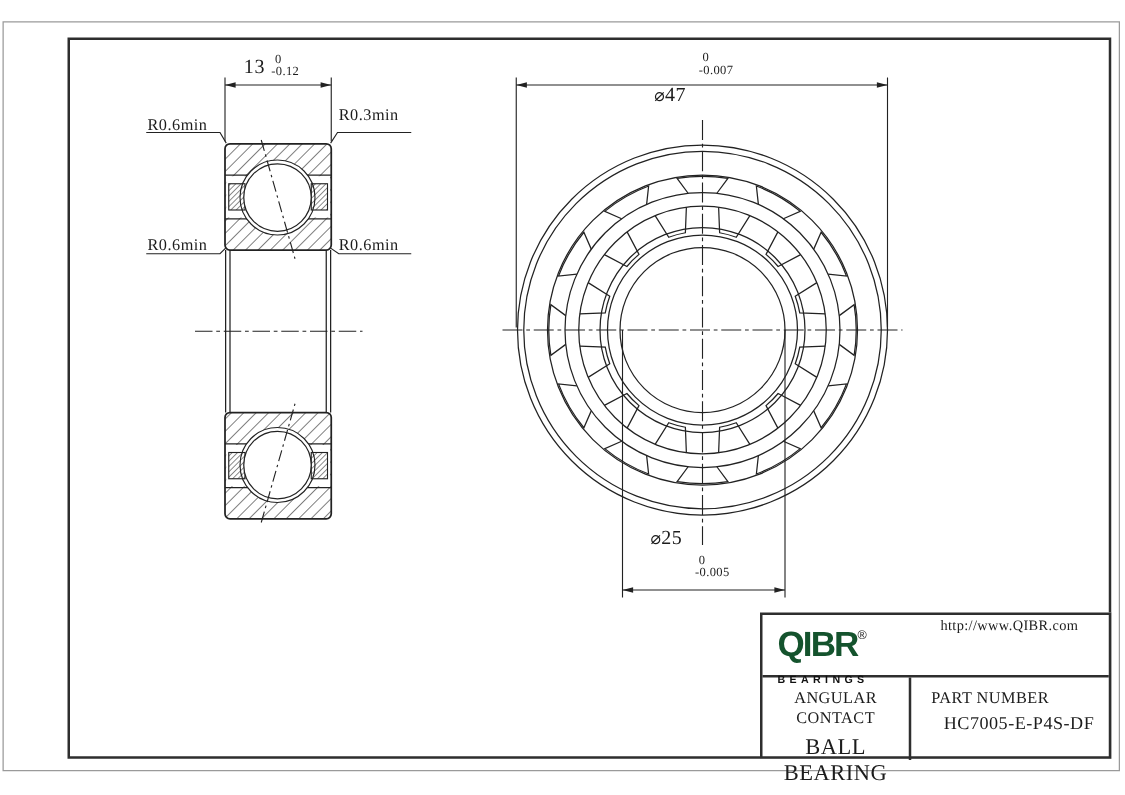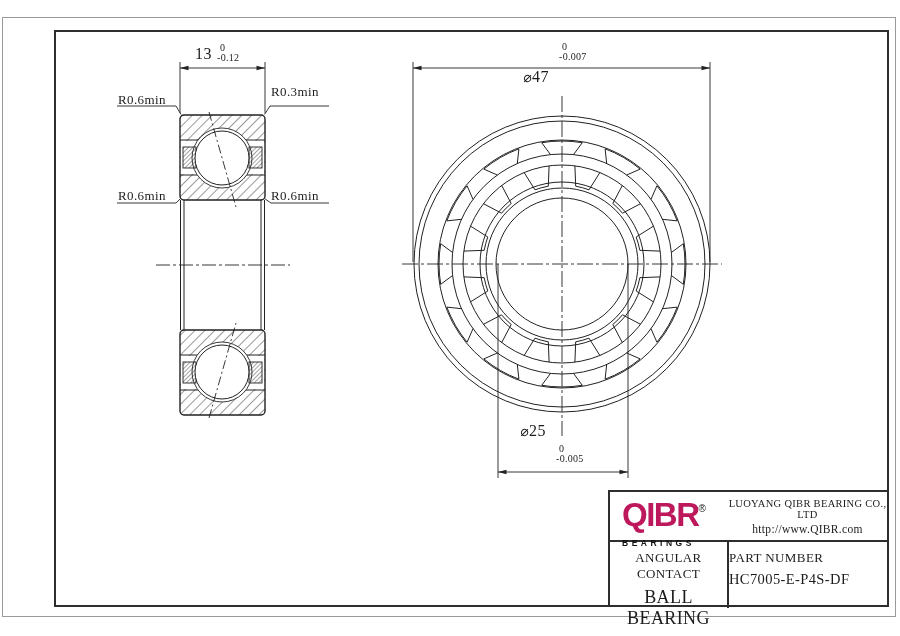--- a/index.html
+++ b/index.html
@@ -16,35 +16,35 @@
   .dimval { position:absolute; font-size:16px; letter-spacing:0.5px; white-space:nowrap; }
   .dia { font-family:"DejaVu Sans",sans-serif; font-style:italic; font-size:14px; }
   .tol { position:absolute; display:flex; flex-direction:column; line-height:10px;
          font-size:10px; letter-spacing:0.3px; white-space:nowrap; }
   .tol .up { padding-left:3px; }
   
   .title-block { left:608px; top:490px; width:281px; height:117px; border:2px solid #2e2e2e; background:#fff; }
   .tb-row1 { display:flex; height:50px; border-bottom:2px solid #2e2e2e; }
   .tb-logo { width:118px; padding-left:12px; padding-top:2px; }
   .tb-brandline { line-height:30px; }
-  .tb-brand { font-family:"Liberation Sans",sans-serif; font-weight:700; font-size:33px;
-              letter-spacing:-1.5px; color:#be185d; }
+  .tb-brand { font-family:"Liberation Sans",sans-serif; font-weight:700; font-size:28px;
+              letter-spacing:-1.5px; color:#14532d; }
   .tb-reg { font-family:"Liberation Sans",sans-serif; font-size:10px; vertical-align:14px; }
   .tb-sub { font-family:"Liberation Sans",sans-serif; font-weight:700; font-size:8.5px;
             letter-spacing:3.5px; margin-top:2px; color:#111; }
   .tb-co { flex:1; text-align:center; }
   .tb-company { font-size:10.5px; margin-top:6px; letter-spacing:0.3px; }
   .tb-site { font-size:11.5px; margin-top:3px; letter-spacing:0.3px; }
   .tb-row2 { display:flex; height:66px; }
   .tb-product { width:119px; border-right:2px solid #2e2e2e; text-align:center; }
   .tb-prod1 { font-size:13px; margin-top:8px; letter-spacing:0.4px; }
   .tb-prod2 { font-size:18px; margin-top:5px; letter-spacing:0.4px; }
   .tb-part { flex:1; }
-  .tb-pnlabel { font-size:13px; margin-top:8px; padding-left:0; letter-spacing:0.4px; }
-  .tb-pn { font-size:14.5px; margin-top:5px; letter-spacing:0.4px; }
+  .tb-pnlabel { font-size:13px; margin-top:8px; padding-left:16px; letter-spacing:0.4px; }
+  .tb-pn { font-size:14.5px; margin-top:5px; padding-left:26px; letter-spacing:0.4px; }
 </style>
 </head>
 <body>
 
 <div class="abs outer-frame"></div>
 <div class="abs inner-frame"></div>
 
 <svg class="abs draw" viewBox="0 0 900 636">
   <defs>
     <pattern id="hatchRing" width="7" height="7" patternUnits="userSpaceOnUse" patternTransform="rotate(-45)">
@@ -196,21 +196,20 @@
 
 <div class="abs title-block">
   <div class="tb-row1">
     <div class="tb-logo">
       <div class="tb-brandline">
         <span class="tb-brand">QIBR</span><span class="tb-reg">®</span>
       </div>
       <div class="tb-sub">BEARINGS</div>
     </div>
     <div class="tb-co">
-      <div class="tb-company">LUOYANG QIBR BEARING CO., LTD</div>
       <div class="tb-site">http://www.QIBR.com</div>
     </div>
   </div>
   <div class="tb-row2">
     <div class="tb-product">
       <div class="tb-prod1">ANGULAR CONTACT</div>
       <div class="tb-prod2">BALL BEARING</div>
     </div>
     <div class="tb-part">
       <div class="tb-pnlabel">PART NUMBER</div>

